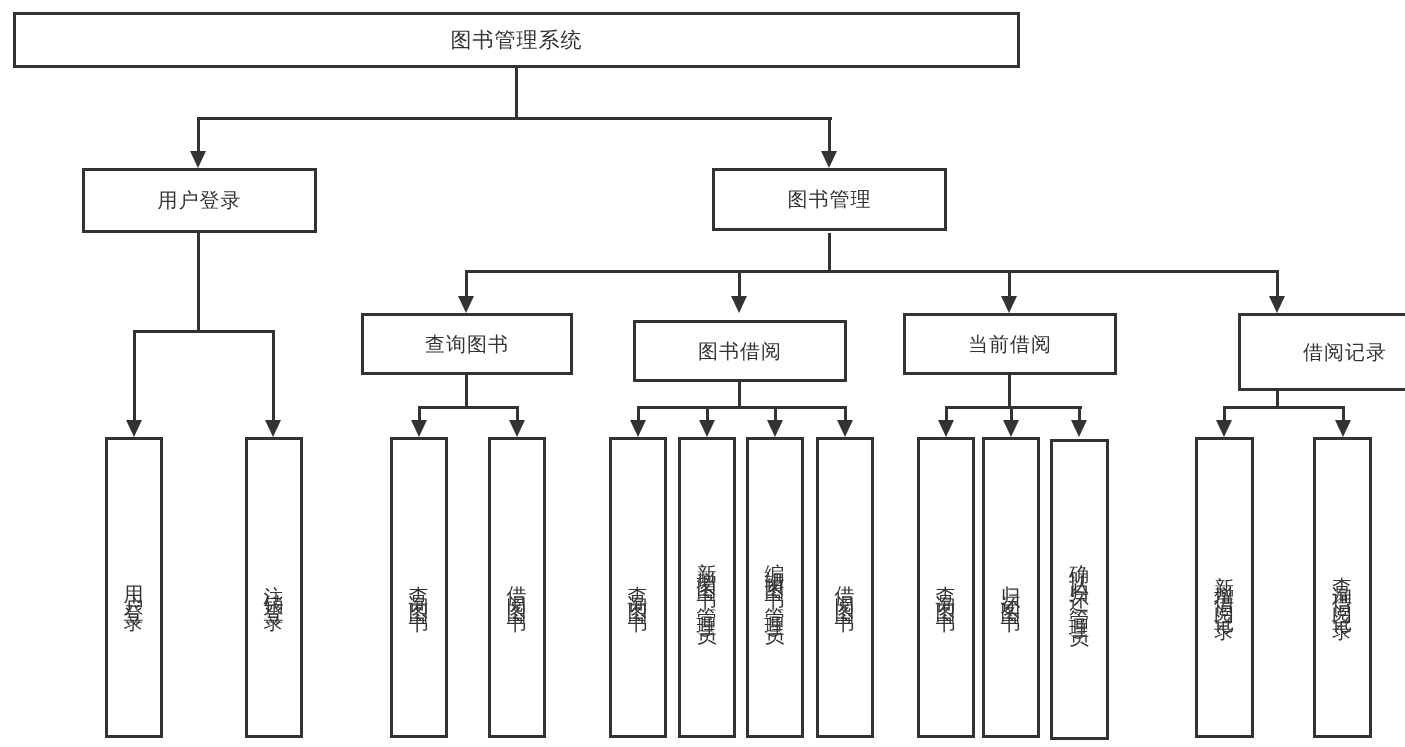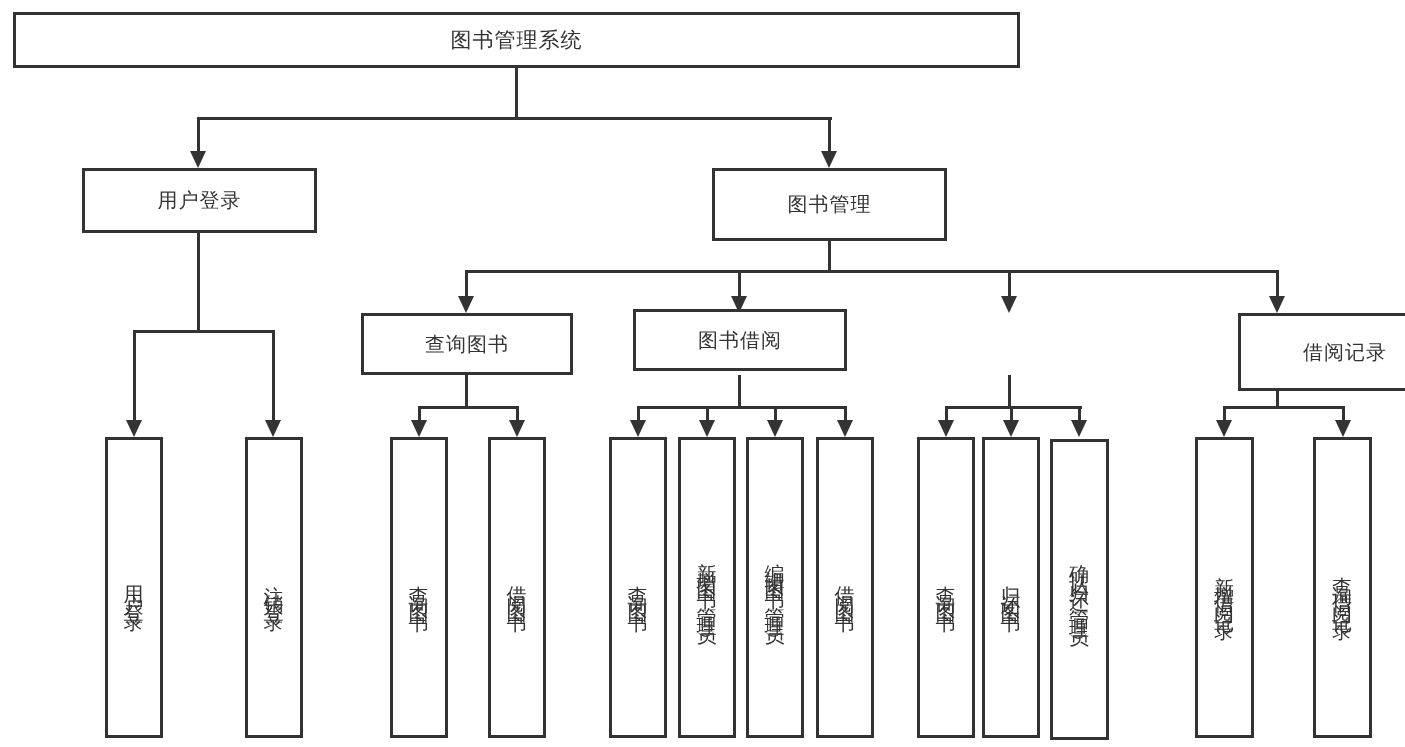--- a/index.html
+++ b/index.html
@@ -126,32 +126,35 @@
   <div class="arrow" style="left:1335px; top:420px;"></div>
 
   <div class="node root" style="left:13px; top:12px; width:1007px; height:56px;">
     <span>图书管理系统</span>
   </div>
 
   <div class="node" style="left:82px; top:168px; width:235px; height:65px;">
     <span>用户登录</span>
   </div>
 
-  <div class="node" style="left:712px; top:168px; width:235px; height:73px;">
+  <div class="node" style="left:712px; top:168px; width:235px; height:63px;">
     <span>图书管理</span>
   </div>
 
   <div class="node" style="left:361px; top:313px; width:212px; height:62px;">
     <span>查询图书</span>
   </div>
 
-  <div class="node" style="left:633px; top:309px; width:214px; height:62px;">
+  <div class="node" style="left:633px; top:320px; width:214px; height:62px;">
     <span>图书借阅</span>
   </div>
 
+  <div class="node" style="left:903px; top:313px; width:214px; height:62px;">
+    <span>当前借阅</span>
+  </div>
 
   <div class="node" style="left:1238px; top:313px; width:214px; height:78px;font-family:Liberation Serif, serif;">
     <span>借阅记录</span>
   </div>
 
   <div class="node leaf" style="left:105px; top:437px; width:58px; height:301px;">
     <span>用户登录</span>
   </div>
   <div class="node leaf" style="left:245px; top:437px; width:58px; height:301px;">
     <span>注销登录</span>

